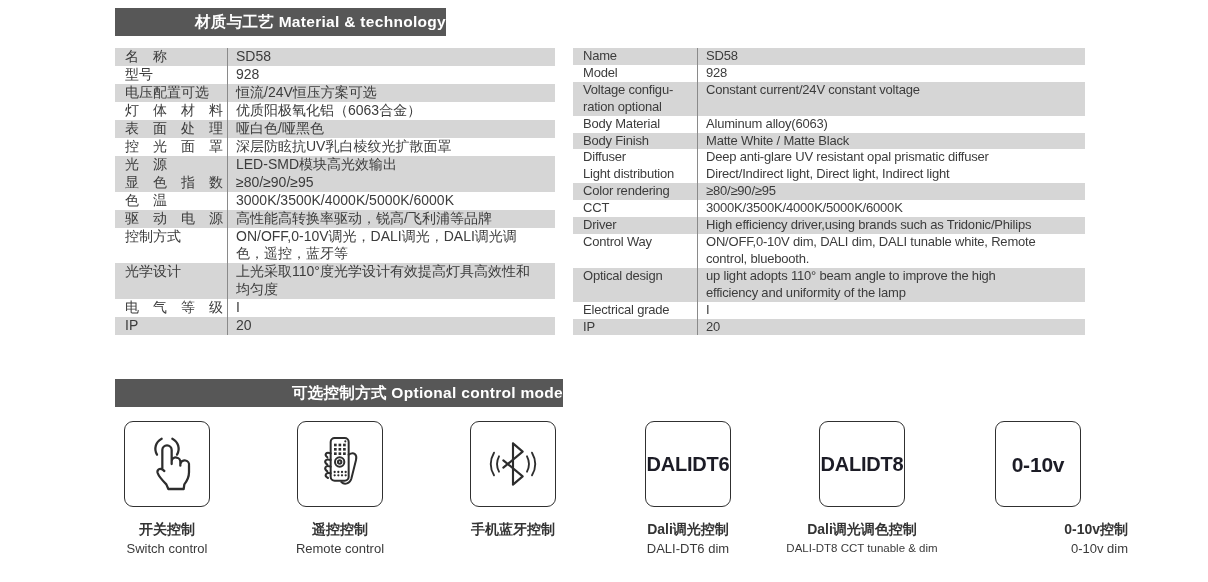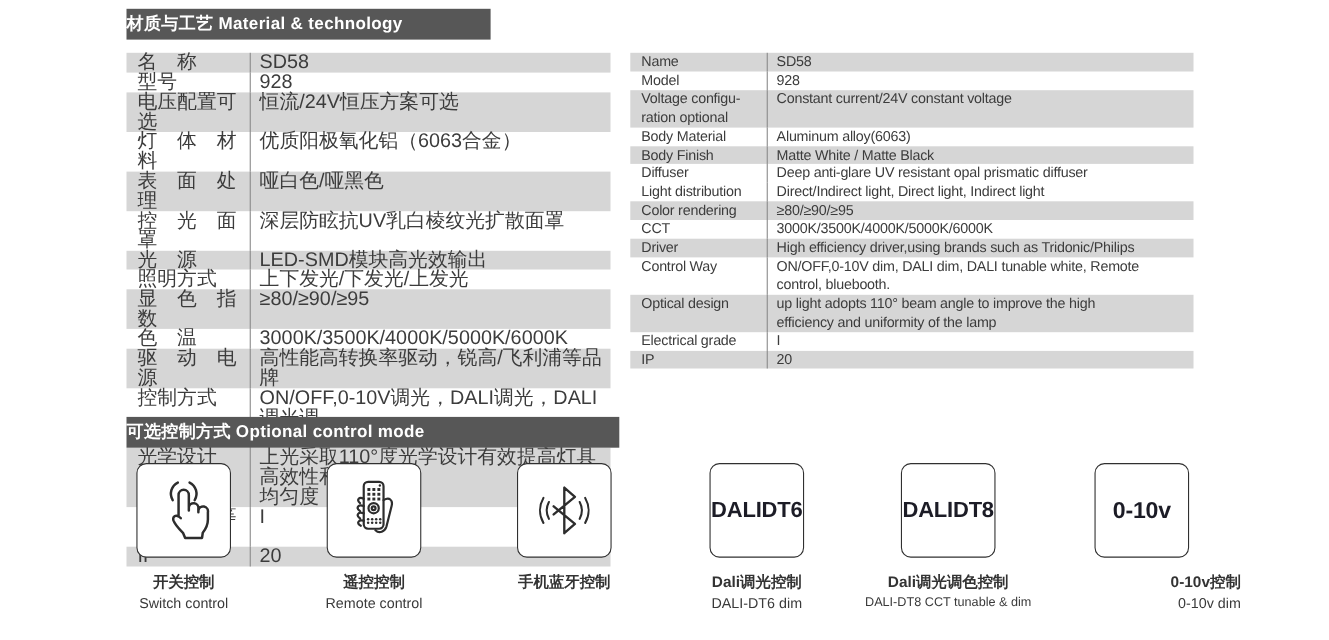--- a/index.html
+++ b/index.html
@@ -3,25 +3,25 @@
 <meta charset="utf-8">
 <style>
   :root{
     --header-bg:#575757; --header-text:#ffffff; --row-stripe:#d6d6d6;
     --divider:#8a8a8a; --text:#3c3c3c; --icon-stroke:#2d2d2d; --badge-text:#1c1c26;
   }
   html,body{margin:0;padding:0;background:#ffffff;}
   .canvas{position:relative;width:1208px;height:582px;background:#fff;overflow:hidden;
           font-family:"Liberation Sans","DejaVu Sans",sans-serif;color:var(--text);}
   .section-header{position:absolute;background:var(--header-bg);color:var(--header-text);
-          font-size:15.5px;font-weight:bold;line-height:28px;height:28px;text-align:left;
+          font-size:15.5px;font-weight:bold;line-height:28px;height:28px;text-align:right;
           letter-spacing:.3px;}
   #hdr1{left:115px;top:8px;width:331px;}
   #hdr2{left:115px;top:379px;width:448px;}
-  .spec-table{position:absolute;top:48px;font-size:18px;}
+  .spec-table{position:absolute;top:48px;font-size:14px;}
   #table-cn{left:115px;width:440px;}
   #table-en{left:573px;width:512px;font-size:13px;letter-spacing:-0.2px;}
   .row{display:flex;}
   .row.gray{background:var(--row-stripe);}
   #table-cn .row{line-height:17.95px;min-height:17.95px;}
   #table-en .row{line-height:16.9px;min-height:16.9px;}
   .cell{box-sizing:border-box;white-space:pre-line;}
   .cell.label{flex:none;padding:0 4px 0 10px;}
   #table-cn .cell.label{width:112px;}
   #table-en .cell.label{width:124px;}
@@ -68,24 +68,20 @@
       <div class="cell value">哑白色/哑黑色</div>
     </div>
       <div class="row">
       <div class="cell label">控　光　面　罩</div>
       <div class="cell value">深层防眩抗UV乳白棱纹光扩散面罩</div>
     </div>
       <div class="row gray">
       <div class="cell label">光　源</div>
       <div class="cell value">LED-SMD模块高光效输出</div>
     </div>
-      <div class="row">
-      <div class="cell label">照明方式</div>
-      <div class="cell value">上下发光/下发光/上发光</div>
-    </div>
       <div class="row gray">
       <div class="cell label">显　色　指　数</div>
       <div class="cell value">≥80/≥90/≥95</div>
     </div>
       <div class="row">
       <div class="cell label">色　温</div>
       <div class="cell value">3000K/3500K/4000K/5000K/6000K</div>
     </div>
       <div class="row gray">
       <div class="cell label">驱　动　电　源</div>

